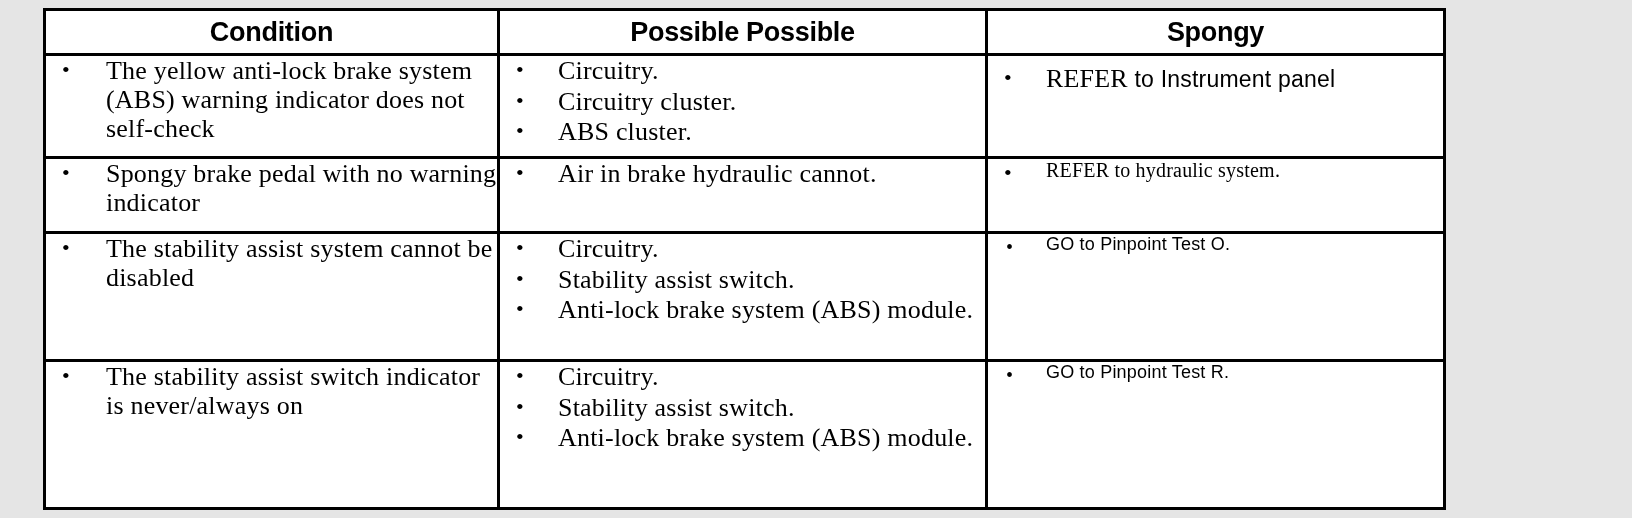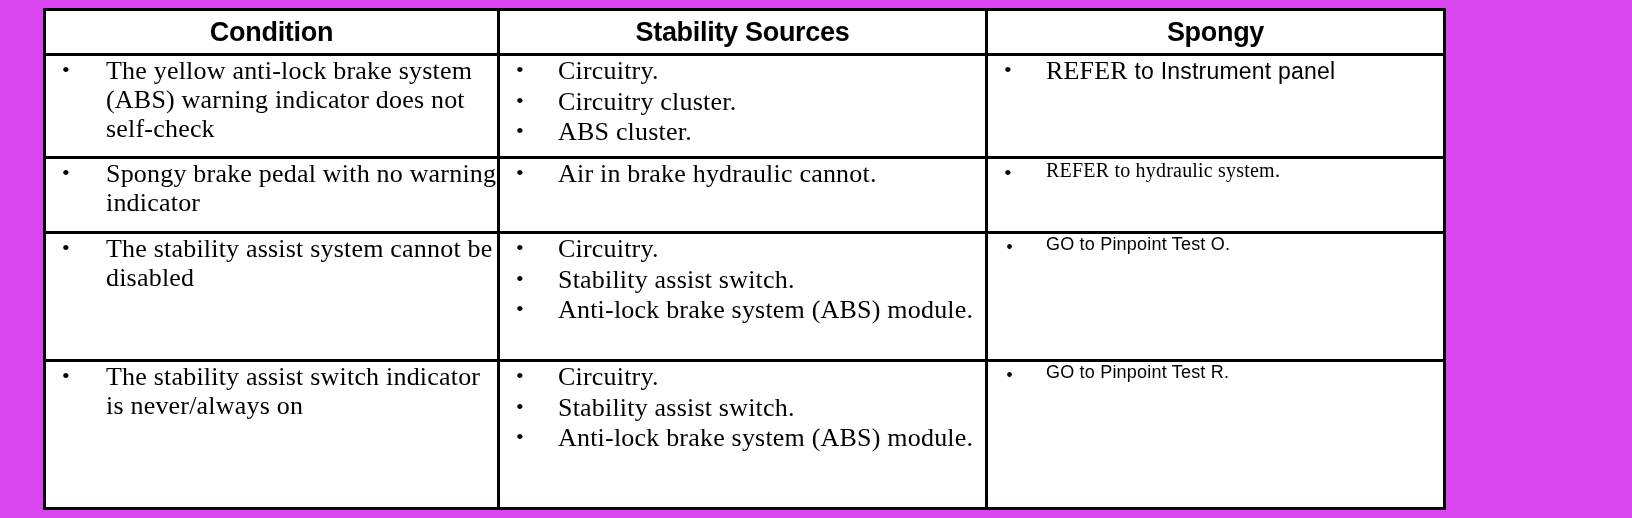--- a/index.html
+++ b/index.html
@@ -13,21 +13,21 @@
     height: 518px;
     font-family: "Liberation Serif", "DejaVu Serif", serif;
     color: #000000;
     overflow: hidden;
   }
 
   .page {
     position: relative;
     width: 1632px;
     height: 518px;
-    background: #d946ef;
+    background: #e5e5e5;
   }
 
   
   .symptom-table {
     position: absolute;
     left: 43px;
     top: 8px;
     width: 1400px;
     border-collapse: collapse;
     table-layout: fixed;
@@ -110,20 +110,21 @@
   }
   .act-serif .li-text {
     font-family: "Liberation Serif", "DejaVu Serif", serif;
     font-size: 20px;
     letter-spacing: 0.6px;
   }
   
   .act-mixed .li-text {
     font-family: "Liberation Serif", "DejaVu Serif", serif;
     font-size: 26px;
+    margin-top: 8px;
   }
   .act-mixed .li-text .sans-part {
     font-family: "Liberation Sans", "DejaVu Sans", sans-serif;
     font-size: 23px;
   }
   
   .col-act-body li.act-sans {
     padding-left: 78px;
   }
   .col-act-body li.act-sans .bullet-mark {
@@ -145,21 +146,21 @@
   <table class="symptom-table">
     <colgroup>
       <col class="col-condition">
       <col class="col-sources">
       <col class="col-action">
     </colgroup>
 
     <thead>
       <tr>
         <th class="head-cell">Condition</th>
-        <th class="head-cell">Stability Sources</th>
+        <th class="head-cell">Possible Possible</th>
         <th class="head-cell">Spongy</th>
       </tr>
     </thead>
 
     <tbody>
 
       <tr>
         <td class="body-cell col-cond-body r1">
           <ul class="bullets">
             <li>

